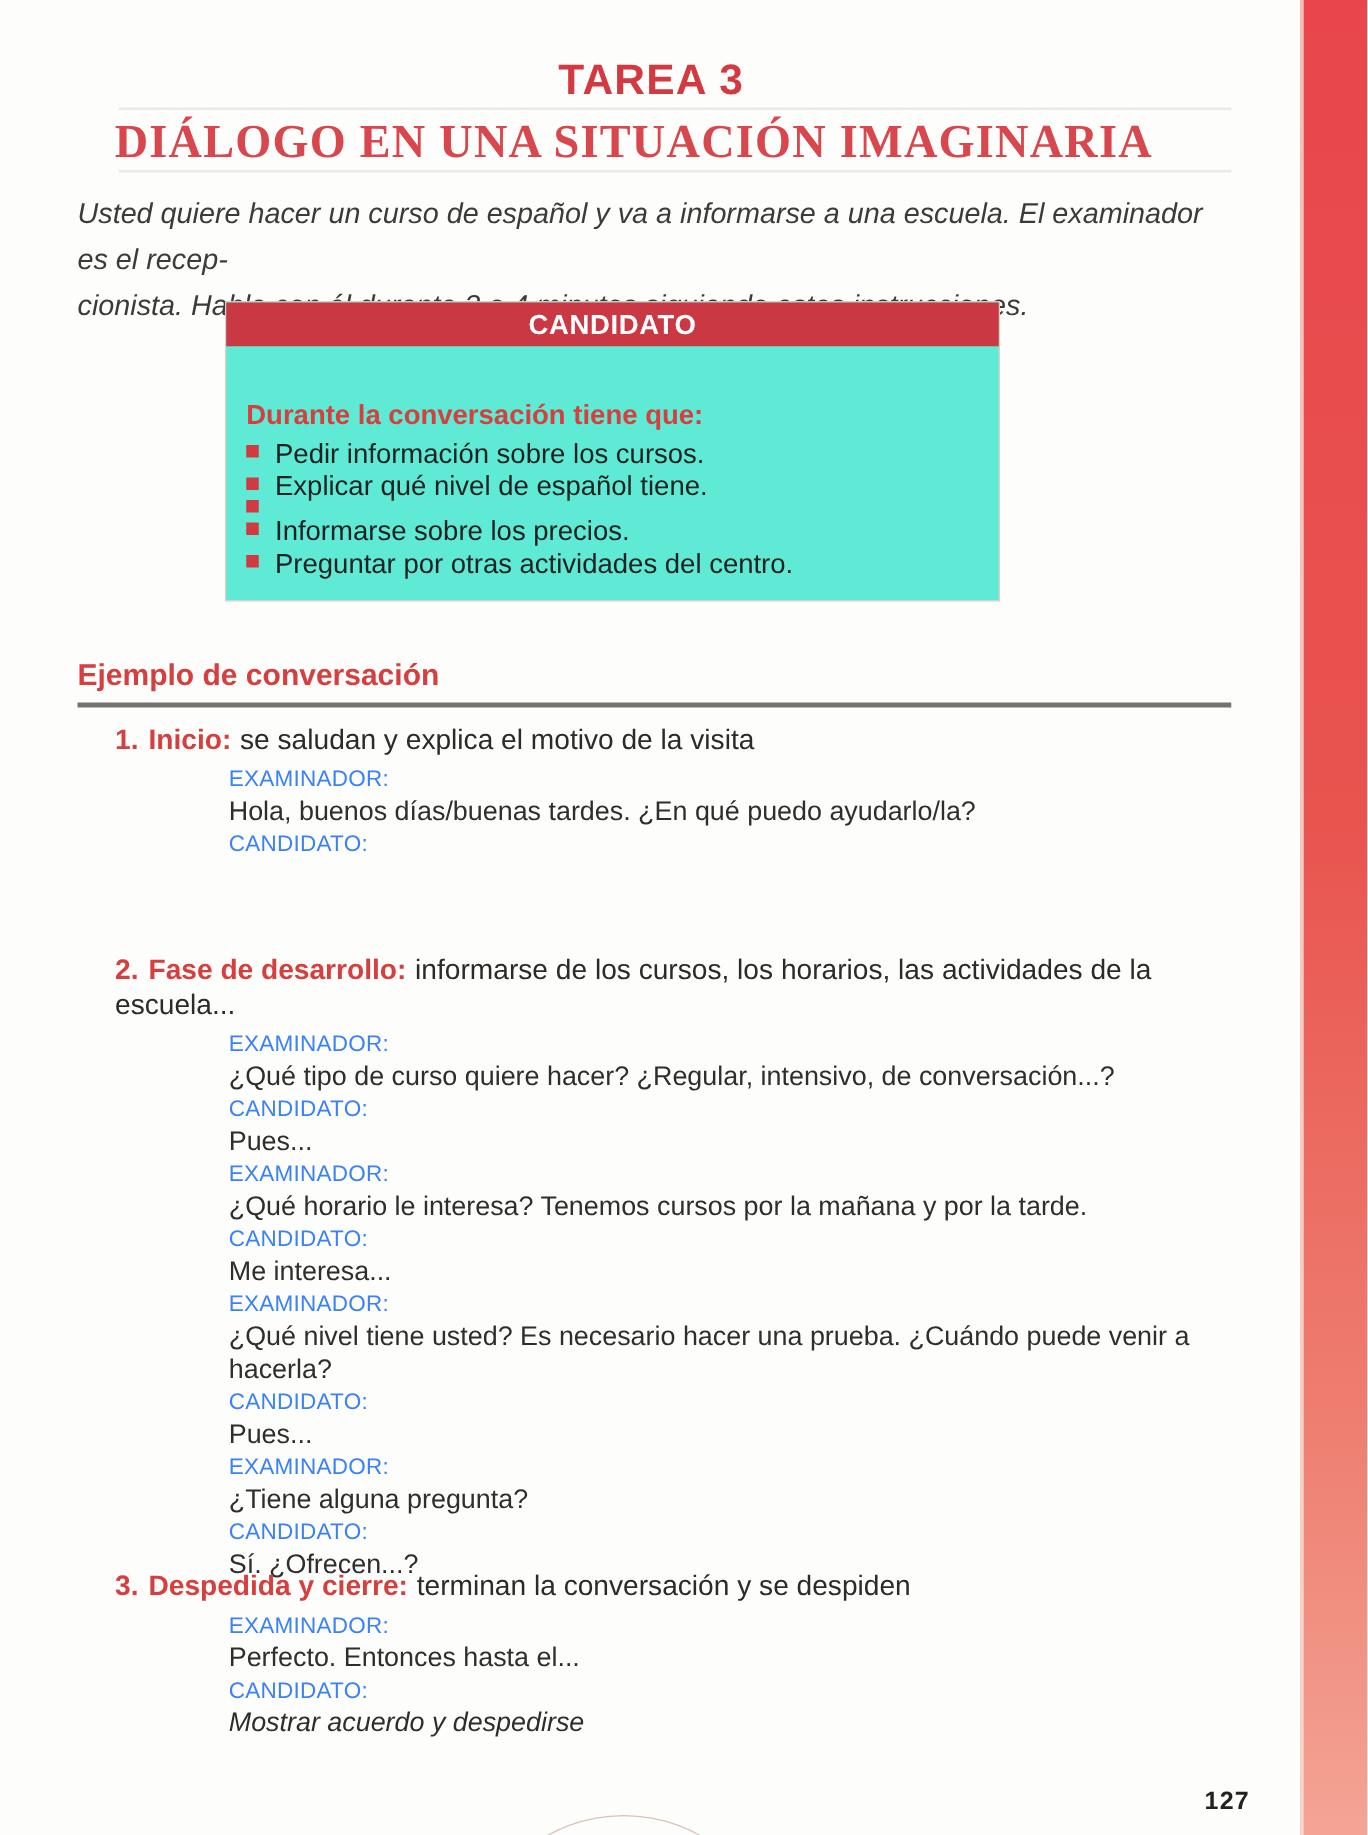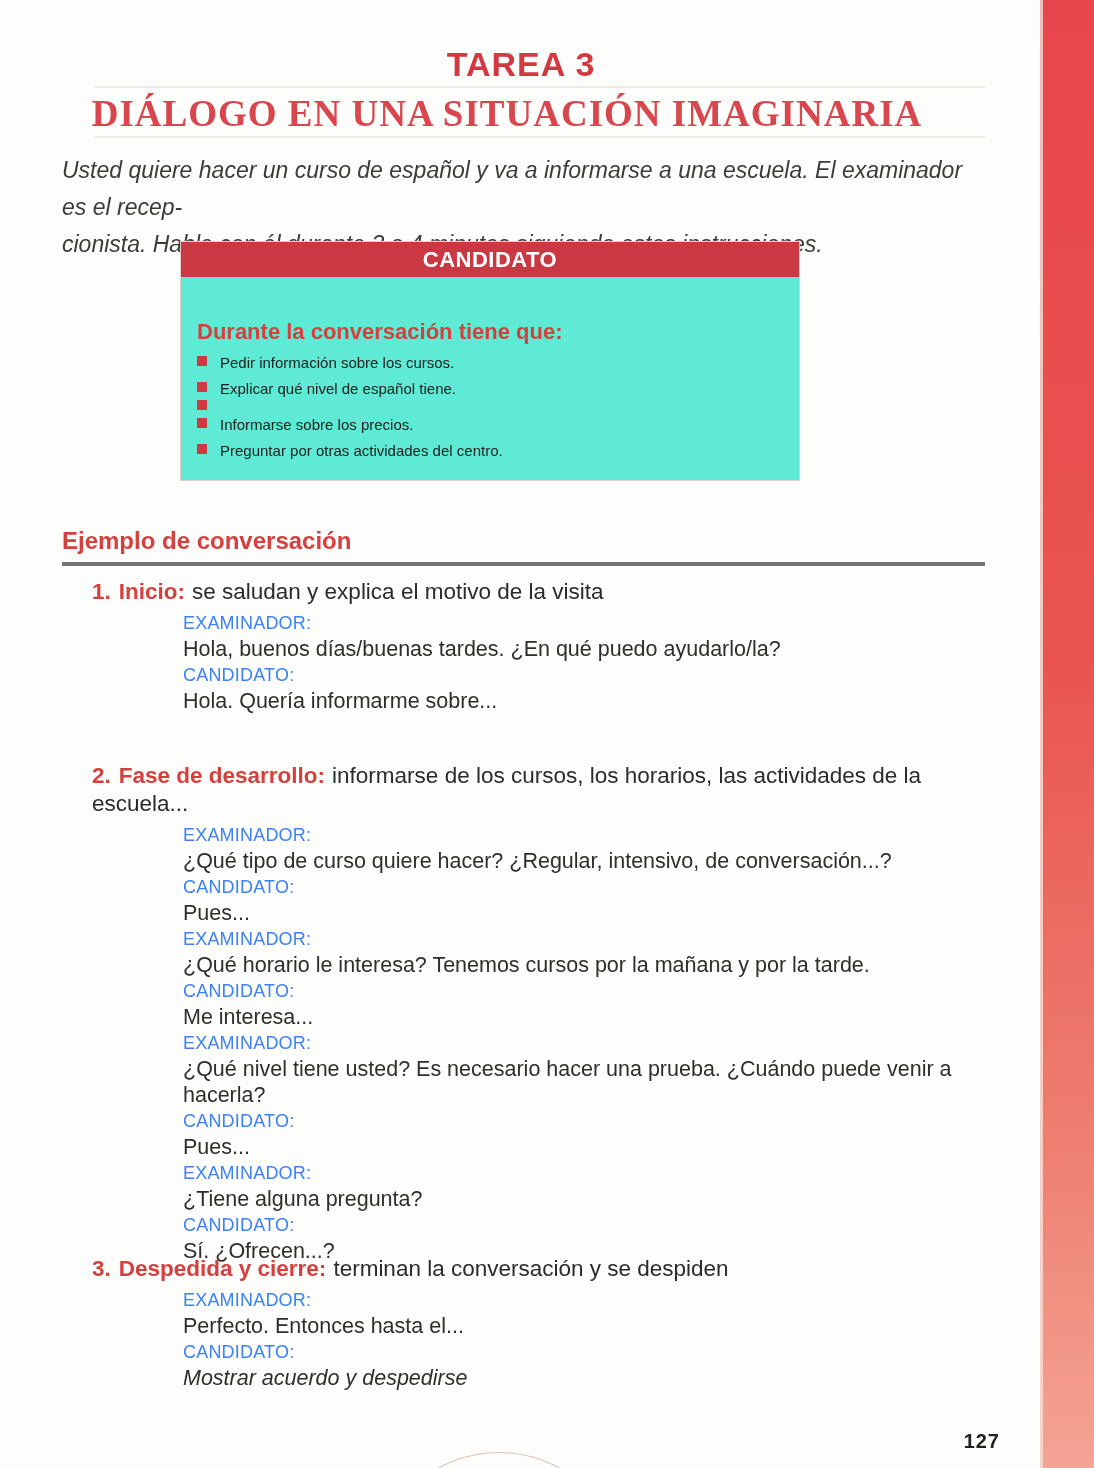--- a/index.html
+++ b/index.html
@@ -59,21 +59,21 @@
     background:#c93843;
     color:#fff;font-weight:bold;font-size:22px;letter-spacing:.5px;
     text-align:center;
   }
   .cbox-body{padding:11px 16px 16px 16px;}
   .cbox-subtitle{
     color:#d5403f;font-weight:bold;font-size:22px;line-height:28px;margin-top:30px;
   }
   .cbox-list{list-style:none;margin:4px 0 0 0;padding:0;}
   .cbox-list li{
-    font-size:15px;line-height:26px;color:#222;
+    font-size:22px;line-height:26px;color:#222;
     display:flex;align-items:baseline;
   }
   .sq{
     flex:0 0 auto;width:10px;height:10px;background:#d23a42;
     margin-right:13px;position:relative;top:-2px;align-self:center;
   }
   
   .ejemplo{
     position:absolute;top:527px;left:62px;width:923px;
     font-size:24px;font-weight:bold;color:#d5403f;
@@ -156,21 +156,20 @@
   <div class="ejemplo">Ejemplo de conversación</div>
 
   <div class="section sec-1">
     <div class="section-head">
       <span class="sec-num">1.</span><span class="sec-label">Inicio:</span><span class="sec-desc">se saludan y explica el motivo de la visita</span>
     </div>
     <div class="dialogue">
       <div class="speaker">EXAMINADOR:</div>
       <div class="line">Hola, buenos días/buenas tardes. ¿En qué puedo ayudarlo/la?</div>
       <div class="speaker">CANDIDATO:</div>
-      <div class="line">Hola. Quería informarme sobre...</div>
     </div>
   </div>
 
   <div class="section sec-2">
     <div class="section-head">
       <span class="sec-num">2.</span><span class="sec-label">Fase de desarrollo:</span><span class="sec-desc">informarse de los cursos, los horarios, las actividades de la escuela...</span>
     </div>
     <div class="dialogue">
       <div class="speaker">EXAMINADOR:</div>
       <div class="line">¿Qué tipo de curso quiere hacer? ¿Regular, intensivo, de conversación...?</div>

